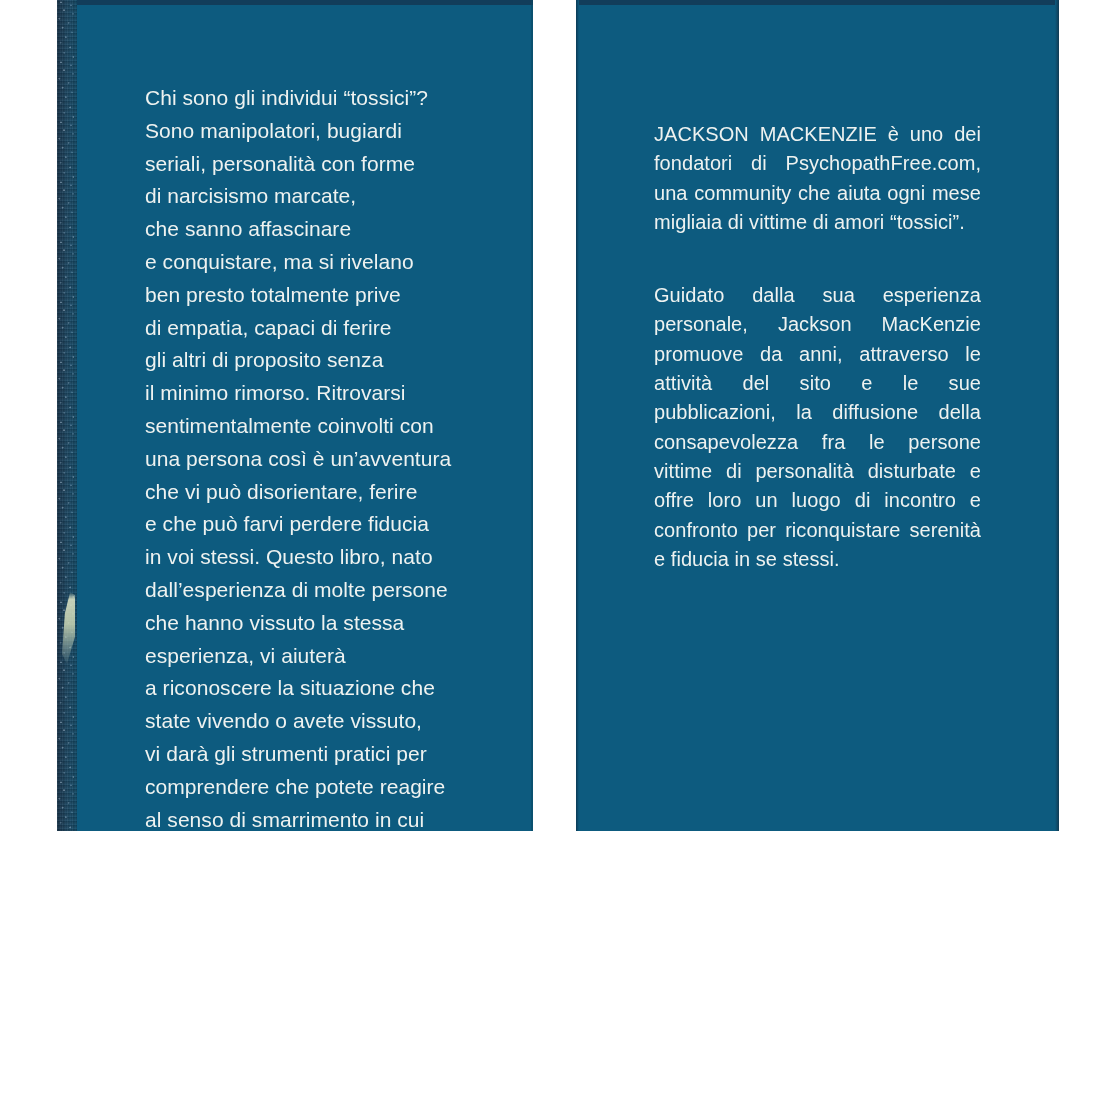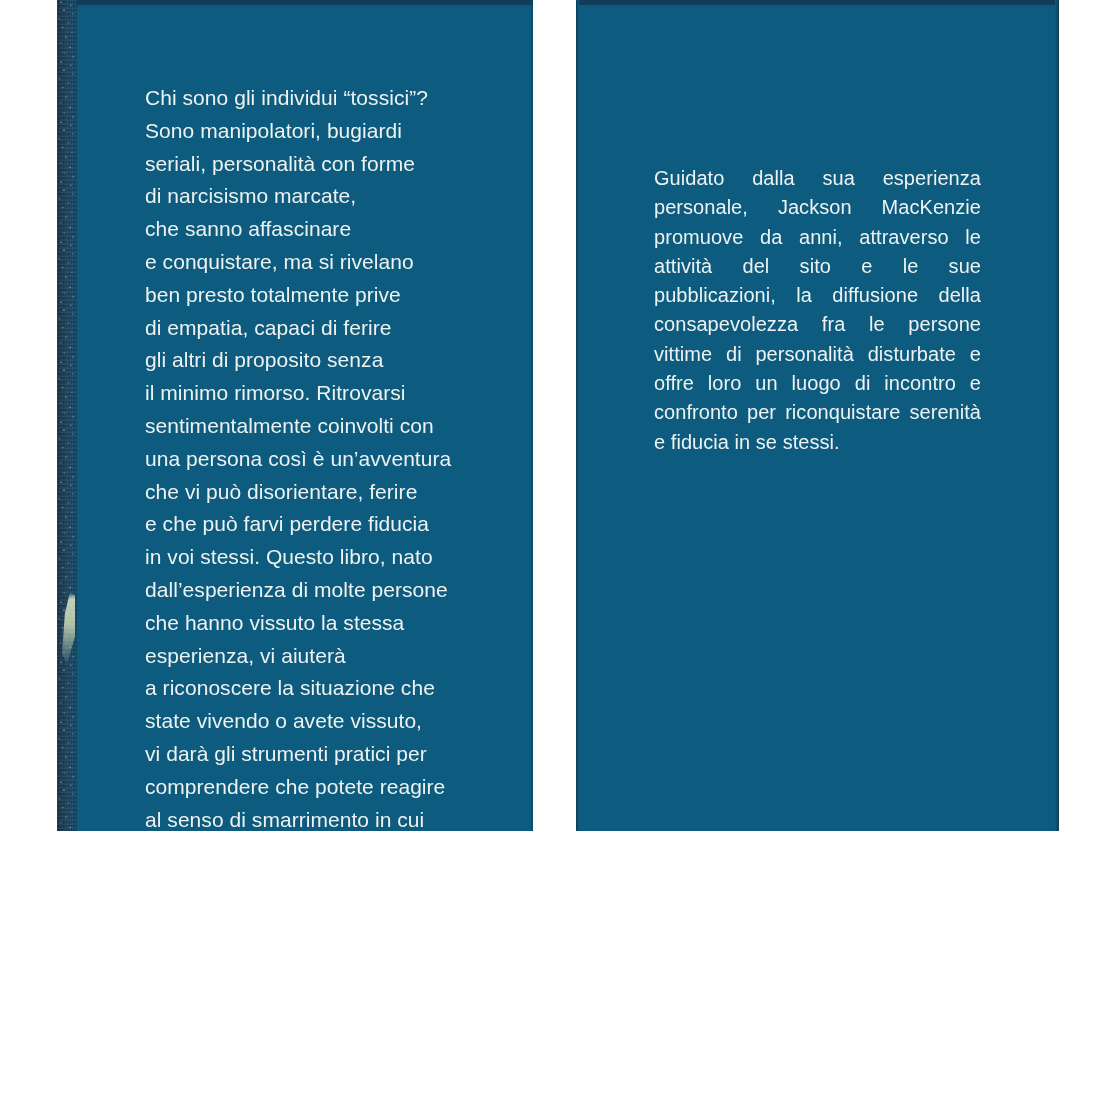--- a/index.html
+++ b/index.html
@@ -248,17 +248,18 @@
   <div class="gutter-edge-left"></div>
   <div class="gutter"></div>
 
   <div class="panel-right">
     <div class="panel-right-topline"></div>
     <div class="panel-right-bottomline"></div>
     <div class="panel-right-foldline"></div>
     <div class="panel-right-rightedge"></div>
 
     <div class="bio">
+      <p class="para-1">JACKSON MACKENZIE è uno dei fondatori di PsychopathFree.com, una community che aiuta ogni mese migliaia di vittime di amori “tossici”.</p>
       <p class="last-para">Guidato dalla sua esperienza personale, Jackson MacKenzie promuove da anni, attraverso le attività del sito e le sue pubblicazioni, la diffusione della consapevolezza fra le persone vittime di personalità disturbate e offre loro un luogo di incontro e confronto per riconquistare serenità e fiducia in se stessi.</p>
     </div>
   </div>
 
 </div>
 
 </body></html>

